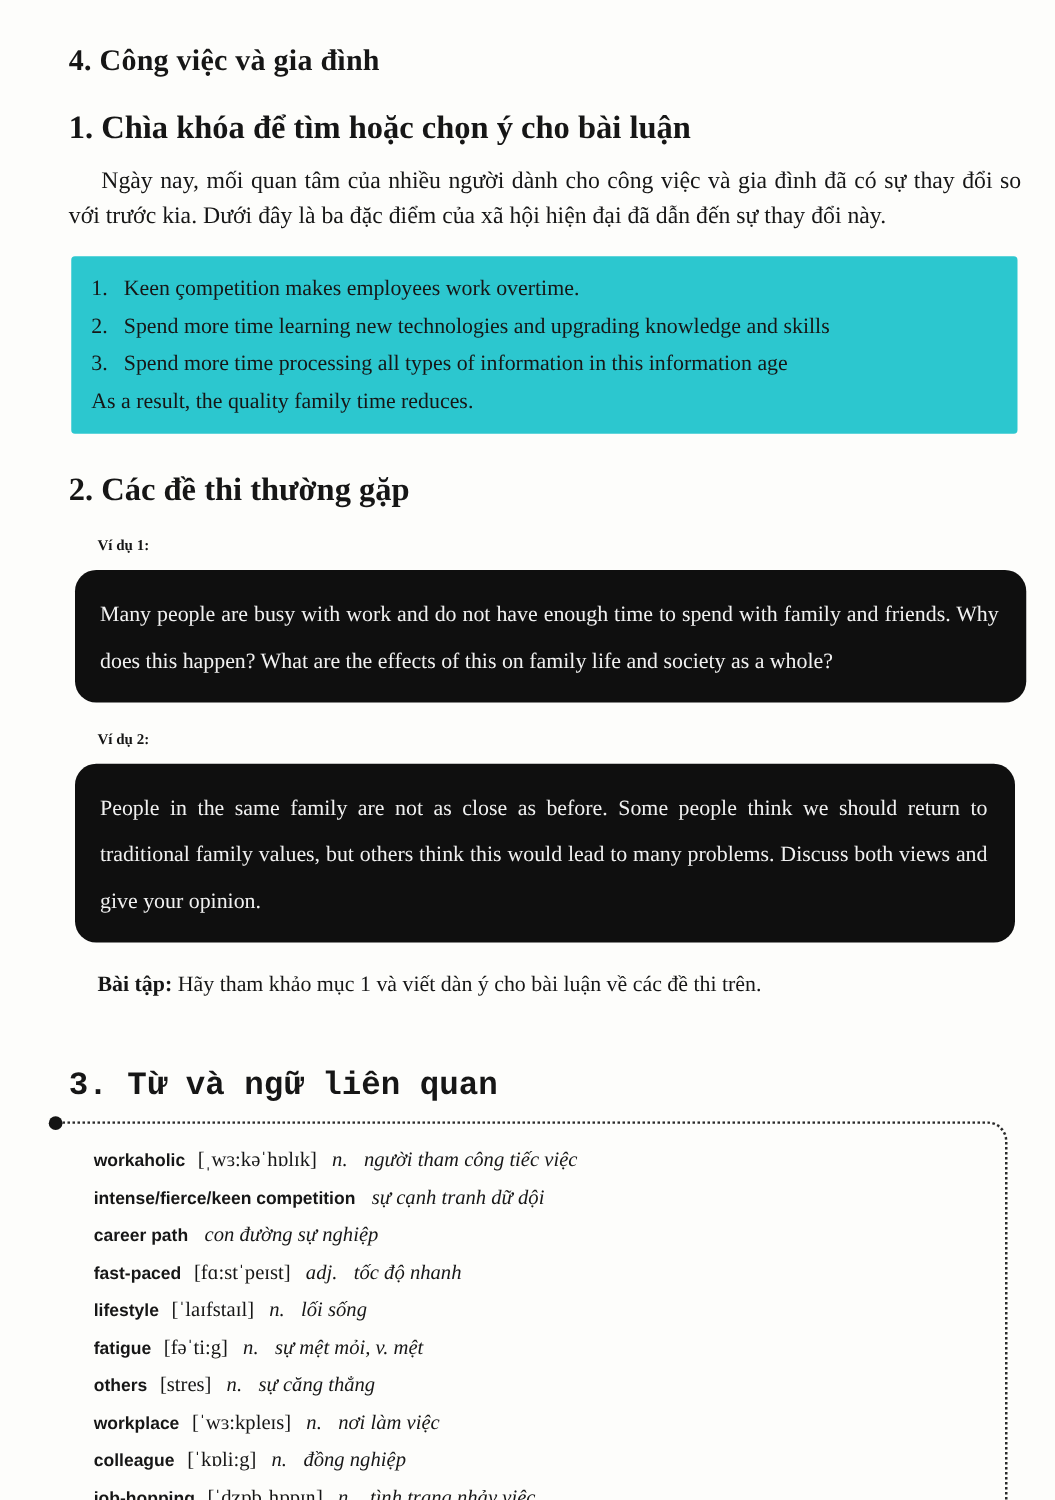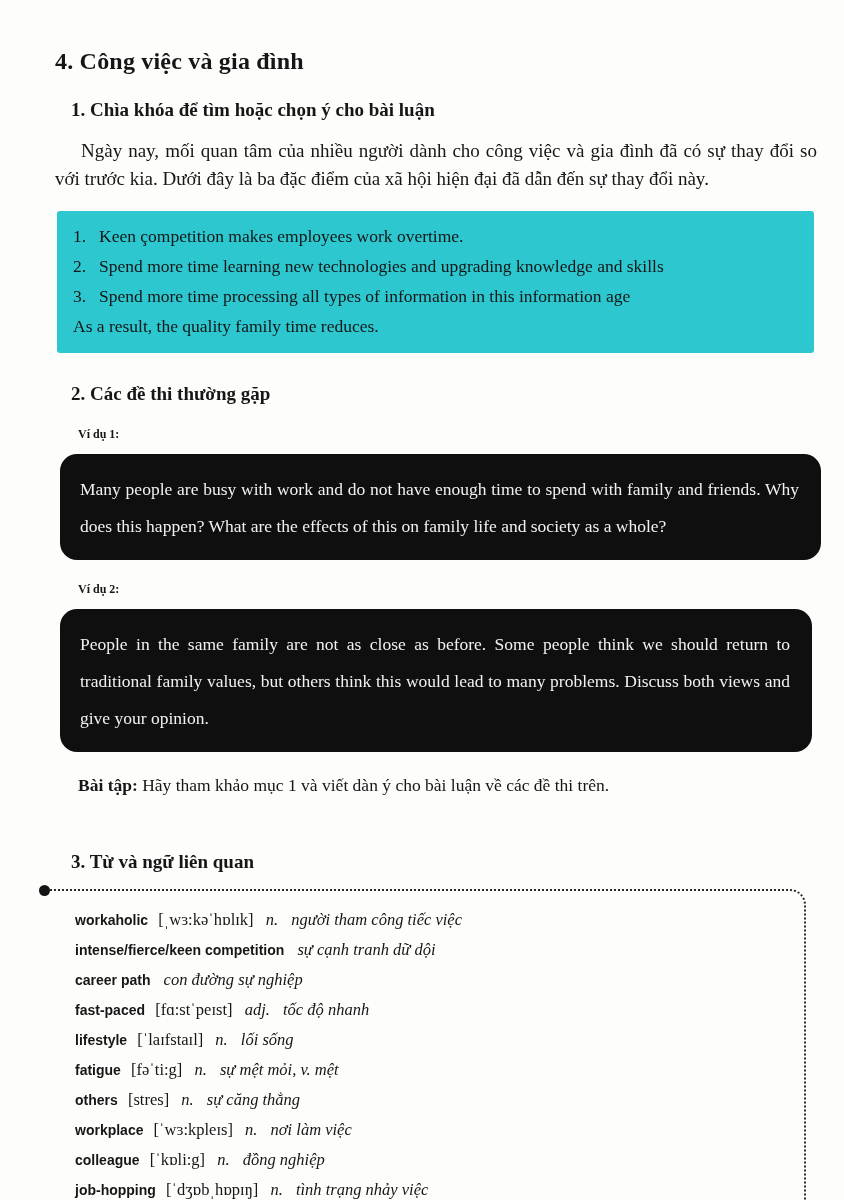--- a/index.html
+++ b/index.html
@@ -8,29 +8,29 @@
     width:844px;height:1200px;
     margin:0 auto;
     background:#fdfdfb;
     font-family:"Liberation Serif", serif;
     color:#161616;
     box-sizing:border-box;
     padding-left:55px;
     overflow:hidden;
   }
   .page-title{
-    margin:0;padding-top:48px;
+    margin:0;padding-top:36px;
     font-size:24px;font-weight:600;letter-spacing:.2px;
   }
   .sec-heading{
-    margin:16px;font-size:19px;font-weight:700;
+    margin:0;font-size:26px;font-weight:700;
   }
   .h-sec1{margin-top:24px;}
   .h-sec2{margin-top:30px;}
-  .h-sec3{margin-top:52px;}
+  .h-sec3{margin-top:52px;font-family:Liberation Mono, monospace;}
   .intro{
     margin:14px 0 0 0;
     width:762px;
     font-size:19px;line-height:28px;
     text-align:justify;
     text-indent:26px;
   }
   .cyan-box{
     margin-top:18px;margin-left:2px;
     width:757px;

